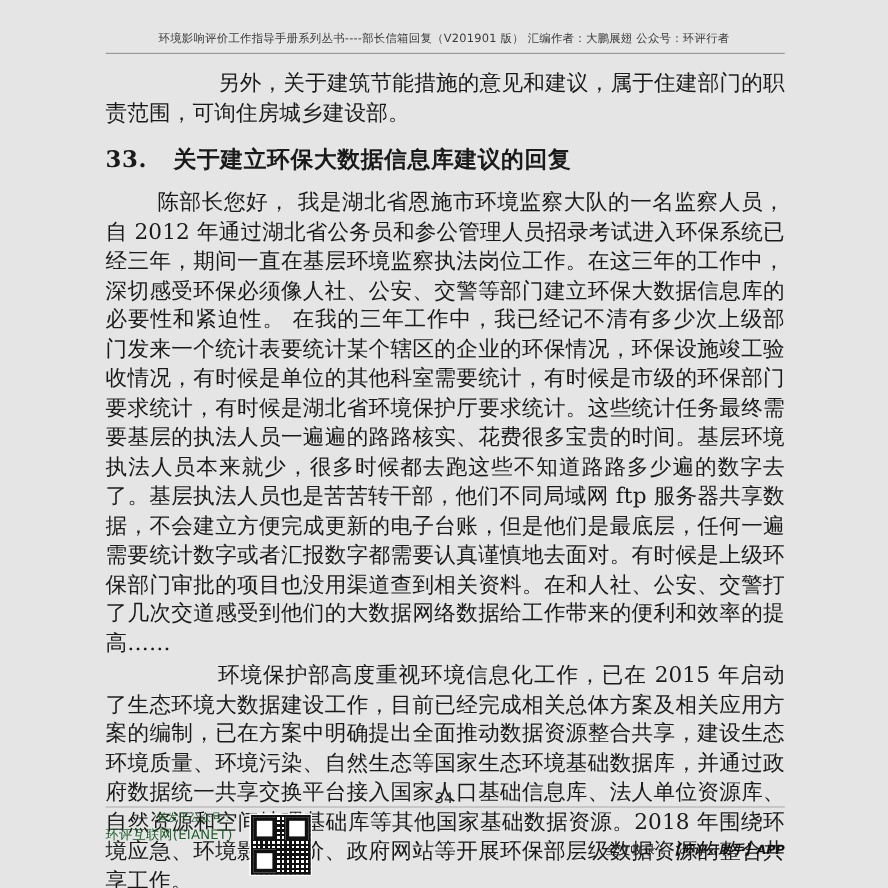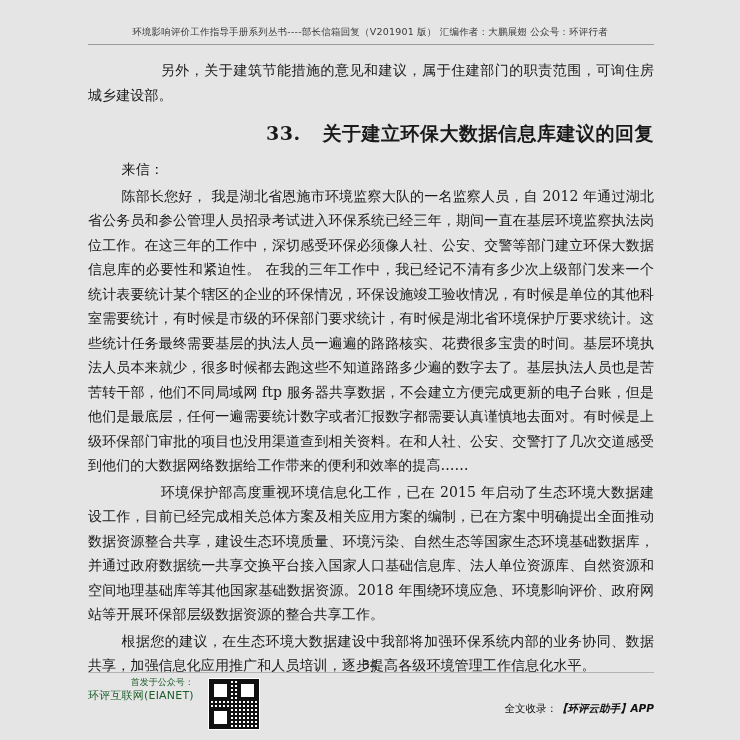--- a/index.html
+++ b/index.html
@@ -43,39 +43,38 @@
     background: #9a9a9a;
   }
   .content {
     position: absolute;
     top: 58px;
     left: 88px;
     width: 566px;
   }
   p.body {
     margin: 0 0 2px 0;
-    font-size: 14px;
+    font-size: 18px;
     line-height: 24.5px;
     text-align: justify;
     text-justify: inter-ideograph;
     letter-spacing: 0.1px;
   }
   p.indent {
     text-indent: 2.4em;
   }
   p.indent-big {
     text-indent: 5.2em;
   }
   h2.section {
     margin: 12px 0 10px 0;
     font-size: 19px;
     font-weight: bold;
     line-height: 28px;
     letter-spacing: 0.5px;
-    text-align: right;
   }
   h2.section .num {
     margin-right: 22px;
   }
   .page-number {
     position: absolute;
     top: 658px;
     left: 0;
     width: 740px;
     text-align: center;
@@ -167,21 +166,20 @@
   <div class="header-rule"></div>
 
   <div class="content">
 
     <p class="body indent-big">另外，关于建筑节能措施的意见和建议，属于住建部门的职责范围，可询住房城乡建设部。</p>
 
     <h2 class="section">
       <span class="num">33.</span><span>关于建立环保大数据信息库建议的回复</span>
     </h2>
 
-    <p class="body indent">来信：</p>
     <p class="body indent">陈部长您好，  我是湖北省恩施市环境监察大队的一名监察人员，自 2012 年通过湖北省公务员和参公管理人员招录考试进入环保系统已经三年，期间一直在基层环境监察执法岗位工作。在这三年的工作中，深切感受环保必须像人社、公安、交警等部门建立环保大数据信息库的必要性和紧迫性。  在我的三年工作中，我已经记不清有多少次上级部门发来一个统计表要统计某个辖区的企业的环保情况，环保设施竣工验收情况，有时候是单位的其他科室需要统计，有时候是市级的环保部门要求统计，有时候是湖北省环境保护厅要求统计。这些统计任务最终需要基层的执法人员一遍遍的路路核实、花费很多宝贵的时间。基层环境执法人员本来就少，很多时候都去跑这些不知道路路多少遍的数字去了。基层执法人员也是苦苦转干部，他们不同局域网 ftp 服务器共享数据，不会建立方便完成更新的电子台账，但是他们是最底层，任何一遍需要统计数字或者汇报数字都需要认真谨慎地去面对。有时候是上级环保部门审批的项目也没用渠道查到相关资料。在和人社、公安、交警打了几次交道感受到他们的大数据网络数据给工作带来的便利和效率的提高……</p>
 
     <p class="body indent-big">环境保护部高度重视环境信息化工作，已在 2015 年启动了生态环境大数据建设工作，目前已经完成相关总体方案及相关应用方案的编制，已在方案中明确提出全面推动数据资源整合共享，建设生态环境质量、环境污染、自然生态等国家生态环境基础数据库，并通过政府数据统一共享交换平台接入国家人口基础信息库、法人单位资源库、自然资源和空间地理基础库等其他国家基础数据资源。2018 年围绕环境应急、环境影响评价、政府网站等开展环保部层级数据资源的整合共享工作。</p>
     <p class="body indent">根据您的建议，在生态环境大数据建设中我部将加强环保系统内部的业务协同、数据共享，加强信息化应用推广和人员培训，逐步提高各级环境管理工作信息化水平。</p>
 
   </div>
 
   <div class="page-number">34</div>
   <div class="footer-rule"></div>
 

